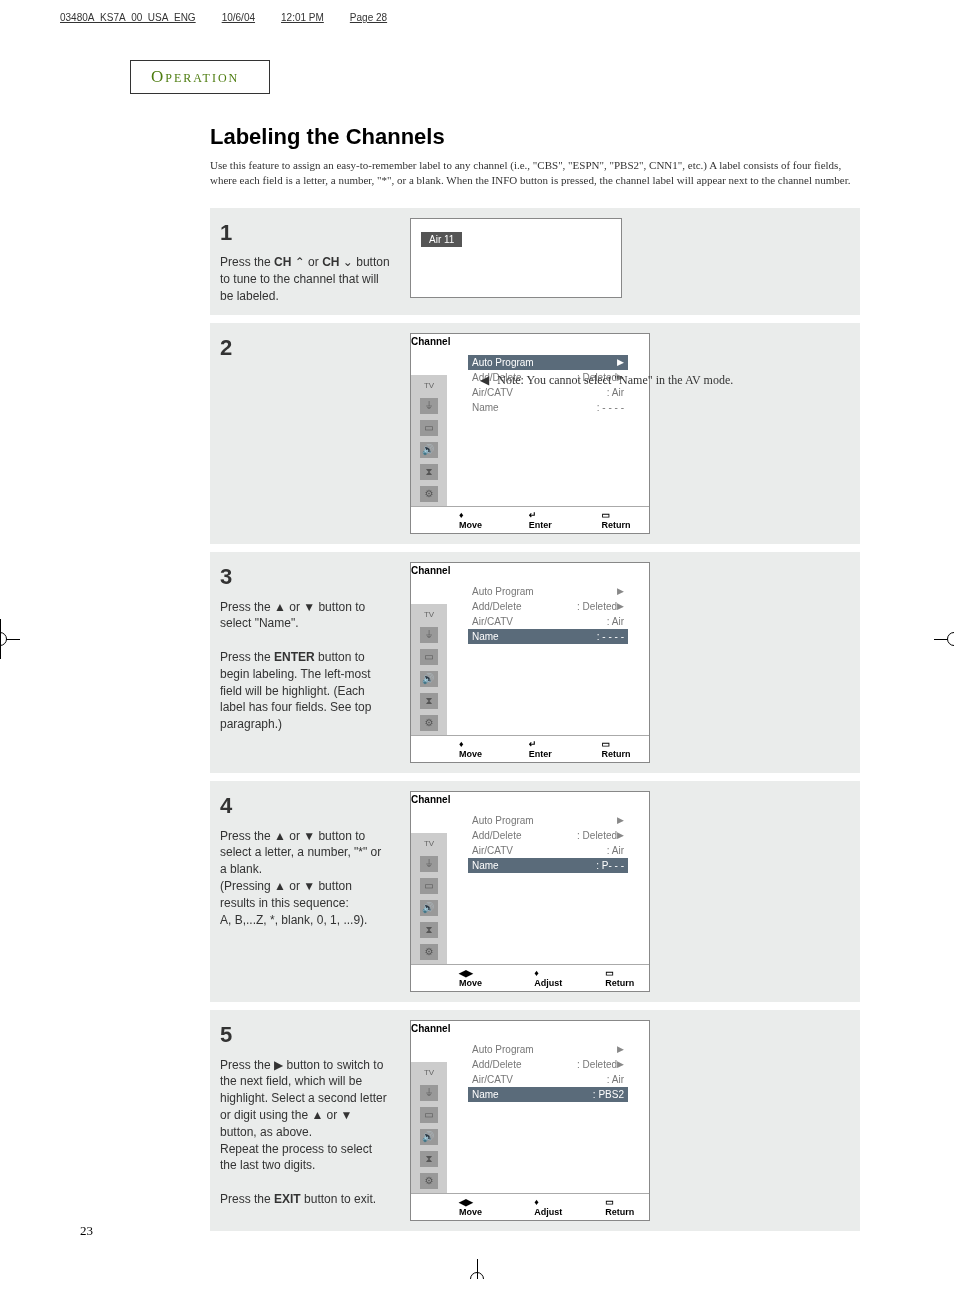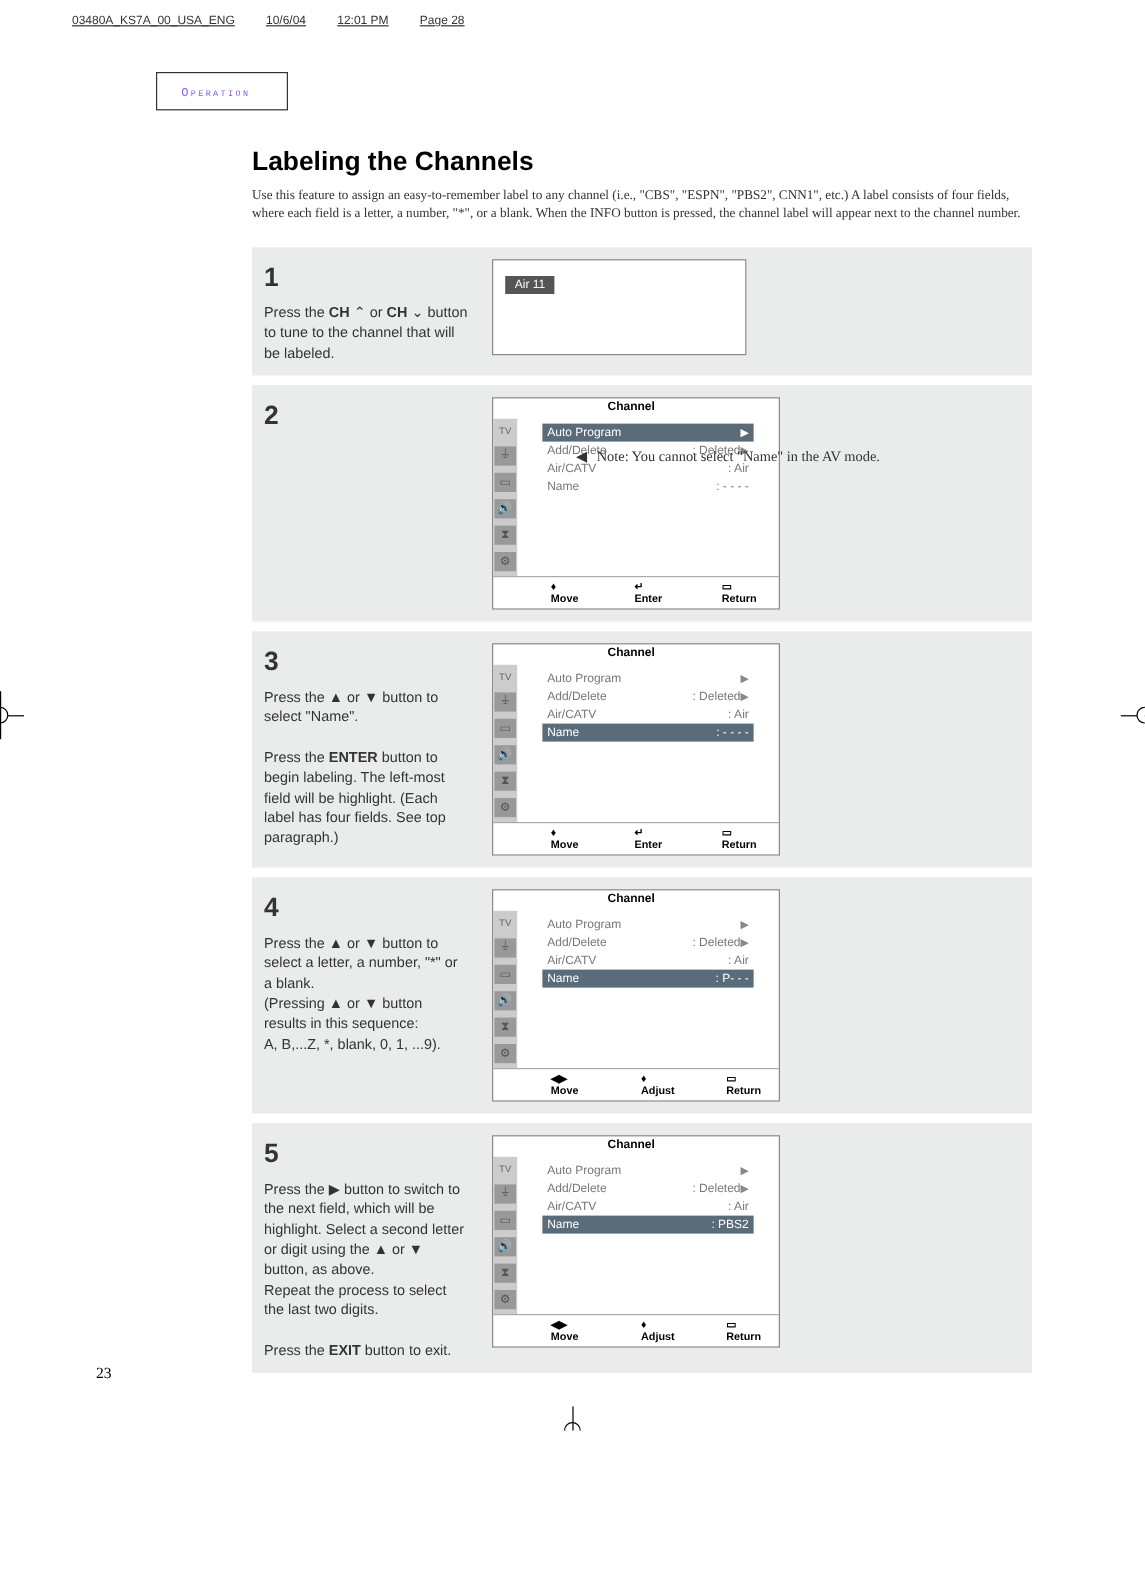--- a/index.html
+++ b/index.html
@@ -8,37 +8,37 @@
     .header-tag { font-size: 10px; color: #333; position: absolute; top: 12px; left: 60px; display: flex; align-items: center; gap: 26px; text-decoration: underline; }
     .crosshair { position: absolute; width: 40px; height: 40px; }
     .ch-left { left: -20px; top: 50%; transform: translateY(-50%); }
     .ch-right { right: -20px; top: 50%; transform: translateY(-50%); }
     .ch-bottom { left: 50%; bottom: -20px; transform: translateX(-50%); }
     .crosshair::before, .crosshair::after { content: ""; position: absolute; background: #000; }
     .crosshair::before { width: 100%; height: 1px; top: 50%; }
     .crosshair::after { width: 1px; height: 100%; left: 50%; }
     .crosshair .circ { position: absolute; width: 14px; height: 14px; border: 1px solid #000; border-radius: 50%; top: 50%; left: 50%; transform: translate(-50%, -50%); background: #fff; }
     .section-header-box { border: 1px solid #333; display: inline-block; padding: 6px 30px 6px 20px; margin-left: 50px; margin-bottom: 30px; }
-    .section-header { font-variant: small-caps; font-size: 10px; letter-spacing: 2px; color: #8b5cf6; font-family: Liberation Mono, monospace; }
+    .section-header { font-variant: small-caps; font-size: 17px; letter-spacing: 2px; color: #4d7c0f; font-family: Liberation Serif, serif; }
     .content { margin-left: 130px; max-width: 650px; }
     .title { font-size: 22px; font-weight: bold; font-family: Arial, sans-serif; margin-bottom: 8px; }
     .intro { font-family: Georgia, serif; font-size: 11px; line-height: 1.35; margin-bottom: 20px; color: #333; }
     .step-row { display: flex; margin-bottom: 8px; position: relative; background: #eaeceb; }
     .step-left { width: 190px; padding: 10px 10px 10px 10px; font-size: 12px; line-height: 1.4; color: #333; }
     .step-num { font-size: 22px; font-weight: bold; margin-bottom: 6px; }
     .step-right { flex: 1; padding: 10px; }
     .osd { background: #fff; border: 1px solid #888; width: 240px; font-size: 10px; }
     .osd-simple { background: #fff; border: 1px solid #888; width: 212px; height: 80px; padding: 10px; }
     .air-label { background: #555; color: #fff; padding: 2px 8px; font-size: 10px; display: inline-block; }
     .osd-body { display: flex; }
-    .osd-sidebar { width: 20px; background: #ccc; display: flex; flex-direction: column; align-items: center; padding: 4px 0; gap: 6px; }
+    .osd-sidebar { width: 36px; background: #ccc; display: flex; flex-direction: column; align-items: center; padding: 4px 0; gap: 6px; margin-top: 24px; }
     .osd-sidebar .tab { font-size: 8px; color: #666; padding: 2px; }
     .osd-icon { width: 18px; height: 16px; background: #999; display: flex; align-items: center; justify-content: center; font-size: 10px; color: #555; }
     .osd-main { flex: 1; padding: 4px 21px; }
-    .osd-title { text-align: center; font-weight: bold; font-size: 10px; padding: 2px 8px 4px 0; }
+    .osd-title { text-align: left; font-weight: bold; font-size: 10px; padding: 2px 8px 4px 0; }
     .osd-item { display: flex; justify-content: space-between; padding: 2px 4px; font-size: 10px; color: #777; }
     .osd-item.sel { background: #5a6b7a; color: #fff; }
     .osd-item .lbl { flex: 1; }
     .osd-item .val { color: inherit; }
     .osd-item .arrow { color: #888; font-size: 9px; }
     .osd-item.sel .arrow { color: #fff; }
     .osd-footer { border-top: 1px solid #aaa; display: flex; justify-content: space-between; padding: 3px 8px; font-size: 9px; font-weight: bold; }
     .osd-footer span { display: flex; align-items: center; gap: 3px; margin-left: 40px; }
     .side-note { position: absolute; left: 480px; width: 260px; font-family: Georgia, serif; font-size: 12px; color: #333; }
     .side-note .tri { display: inline-block; margin-right: 8px; }

